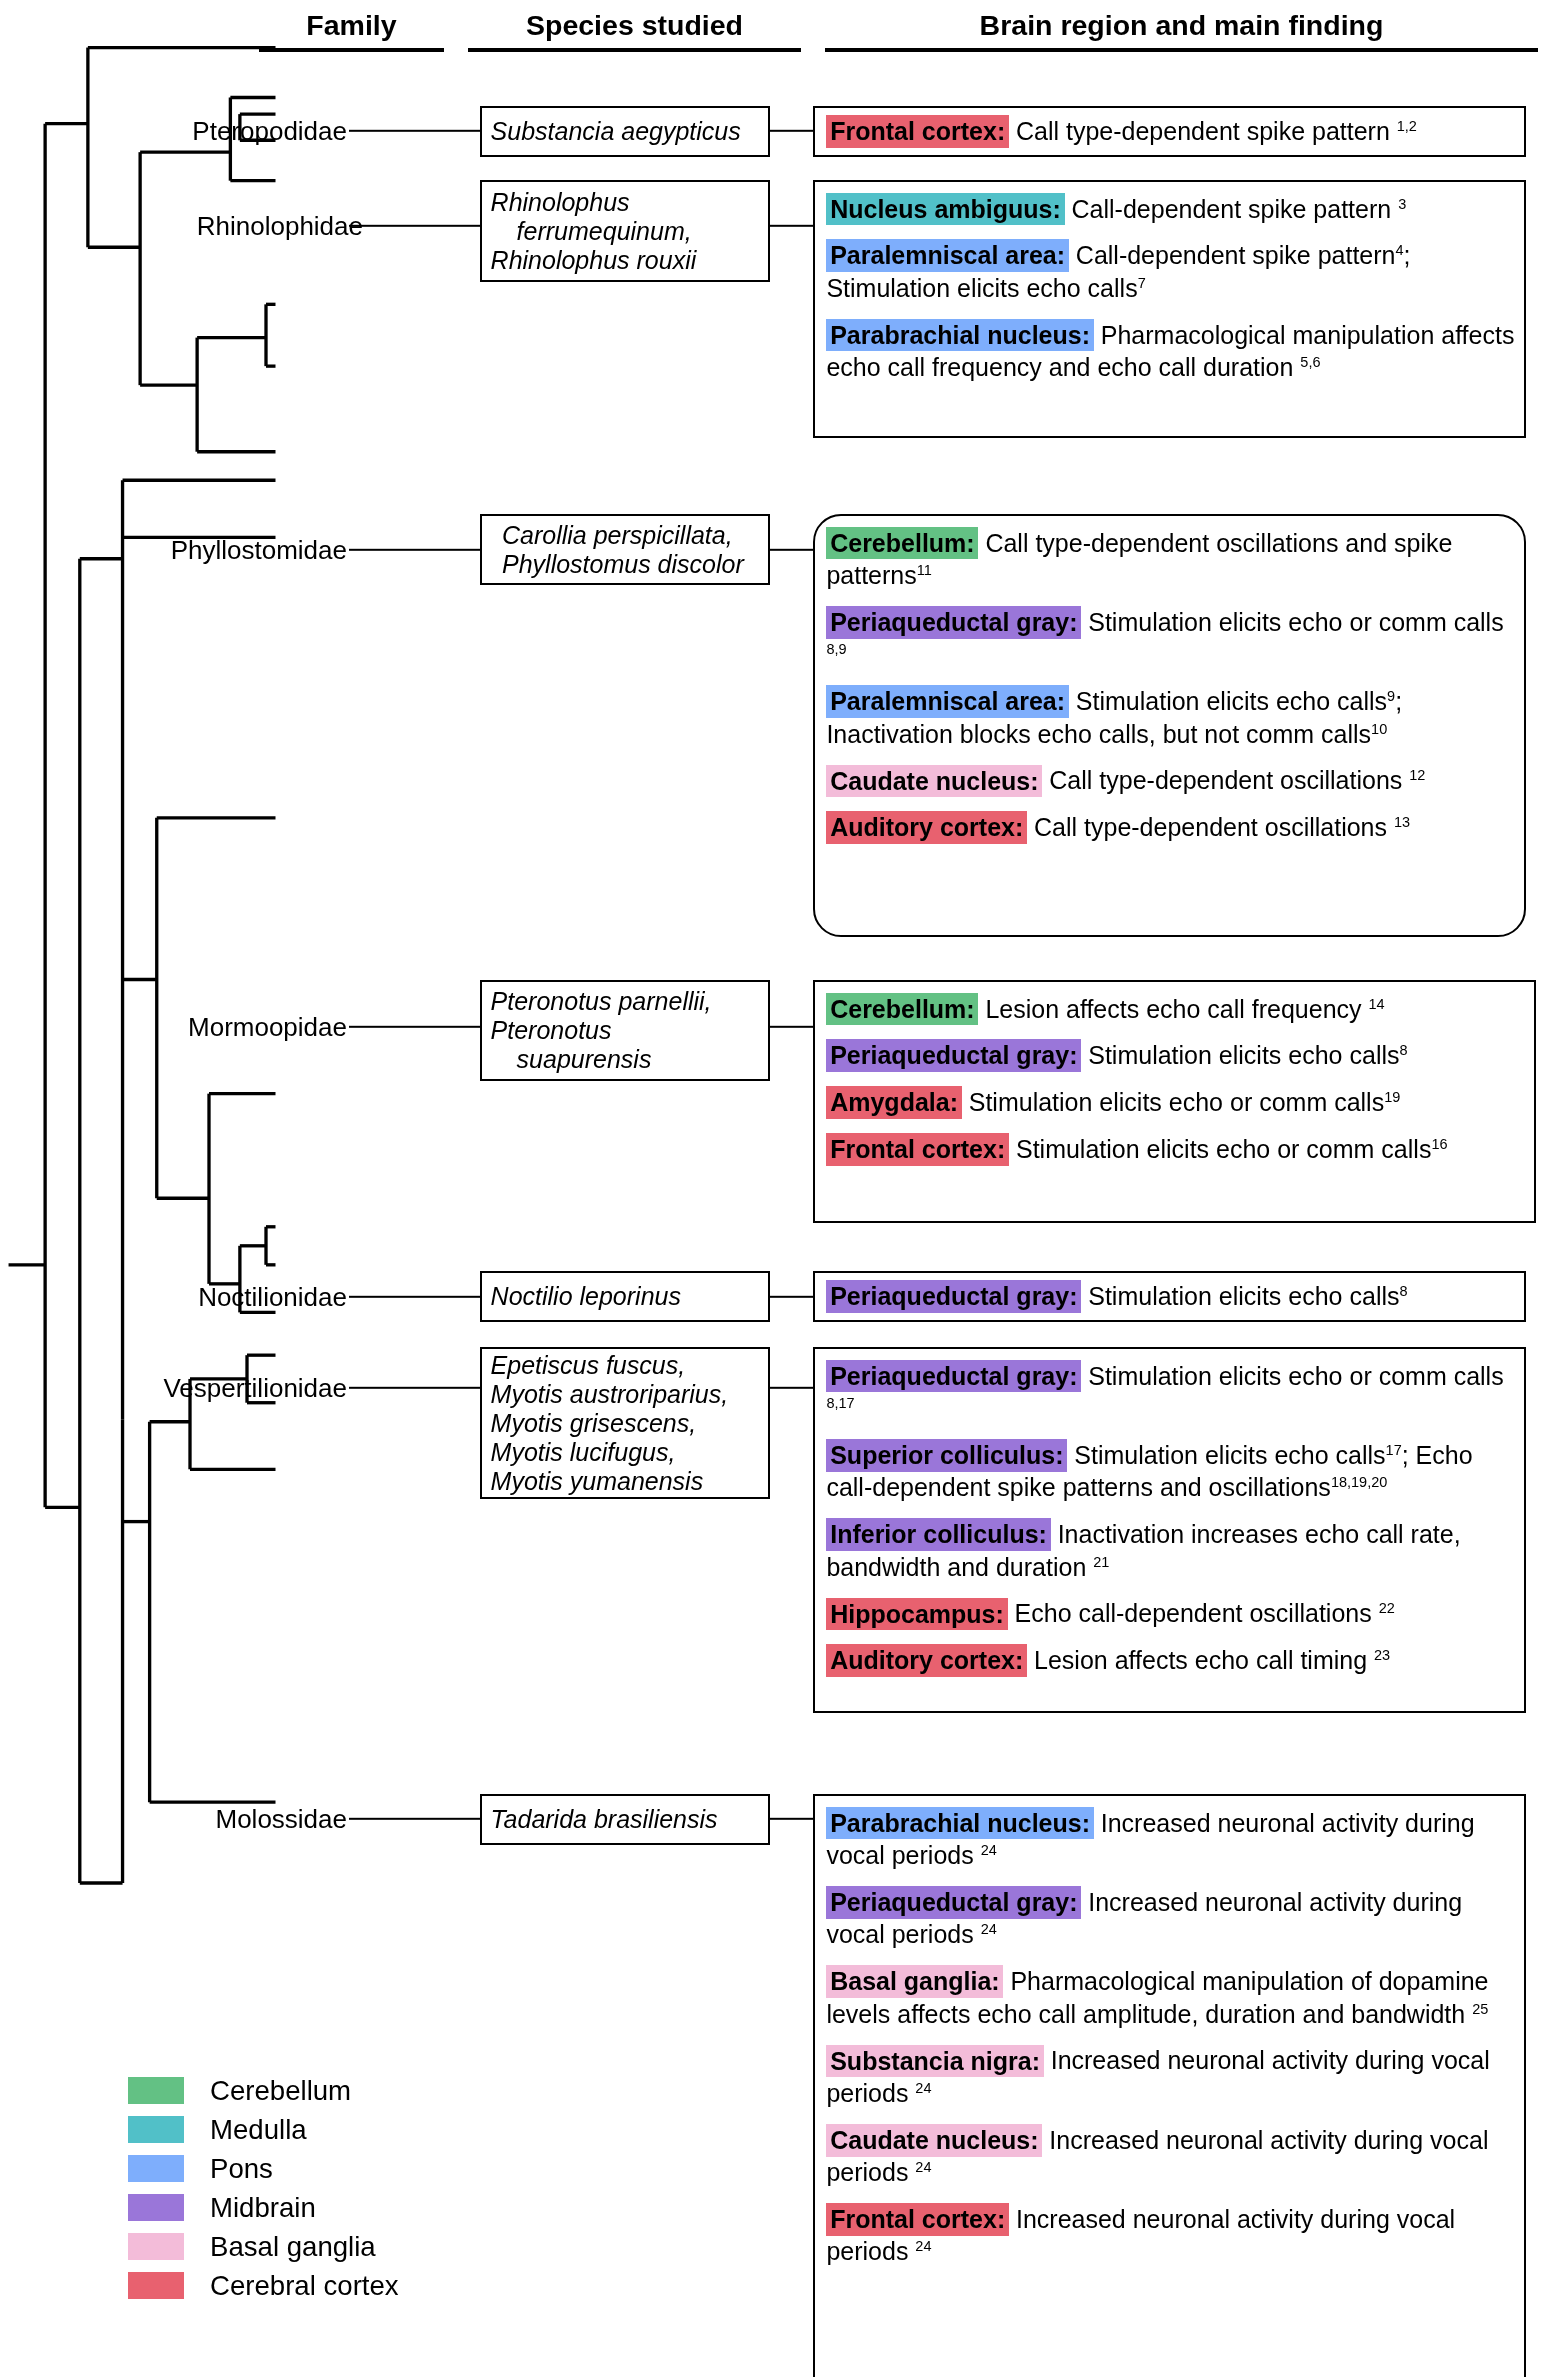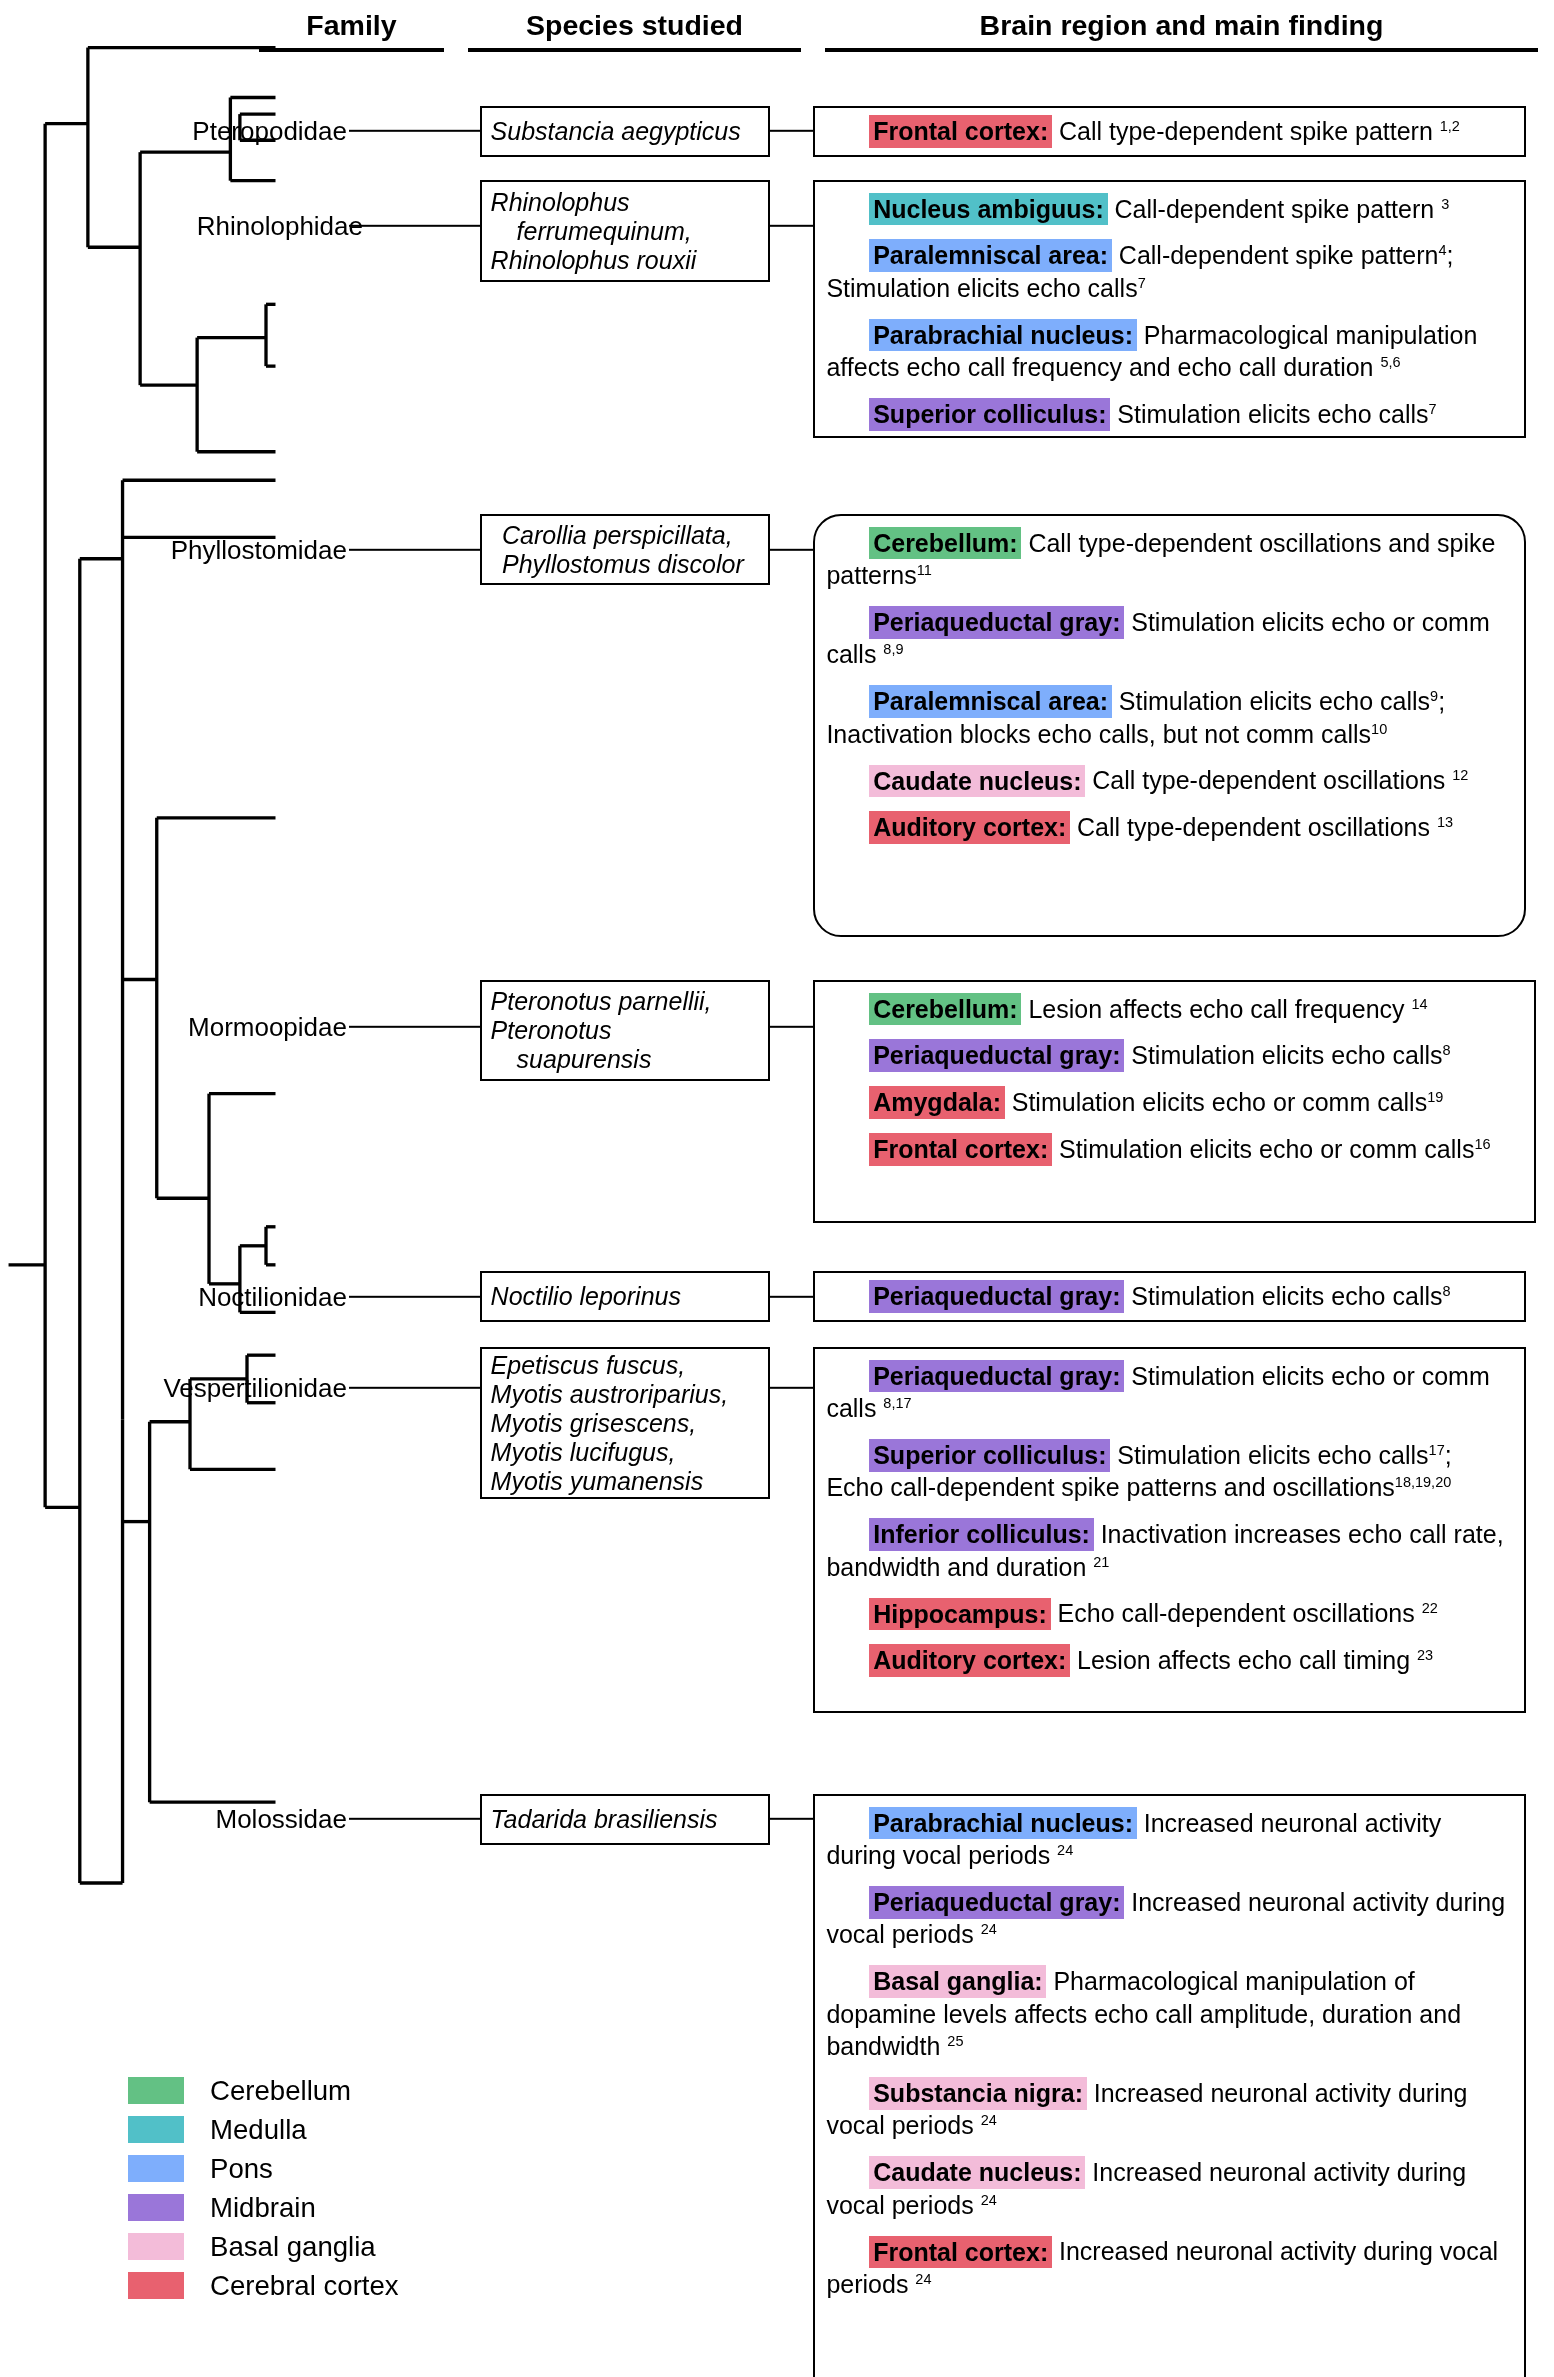--- a/index.html
+++ b/index.html
@@ -79,21 +79,20 @@
     font-size: 25px;
     line-height: 1.30;
     margin-bottom: 14.3px;
   }
   .finding:last-child { margin-bottom: 0; }
   .region {
     font-weight: bold;
     padding: 1.9px 3.8px 2.9px 3.8px;
     display: inline;
     box-decoration-break: clone;
-    margin-left: 43px;
     -webkit-box-decoration-break: clone;
   }
   .finding .txt { }
   sup { font-size: 0.58em; vertical-align: super; line-height: 0; }
 
   
   .c-cerebellum   { background: #63c184; }
   .c-medulla      { background: #51c0c8; }
   .c-pons         { background: #7eaefc; }
   .c-midbrain     { background: #9a76d9; }
@@ -250,21 +249,20 @@
 </div>
 
 <div class="finding-box" id="fb-0" style="left:813px; top:106px; width:713px; height:51px; padding-top:6.7px;">
     <div class="finding"><span class="region c-cortex">Frontal cortex:</span><span class="txt"> Call type-dependent spike pattern </span><sup>1,2</sup></div>
   </div>
 
 <div class="finding-box" id="fb-1" style="left:813px; top:180px; width:713px; height:258px;">
     <div class="finding"><span class="region c-medulla">Nucleus ambiguus:</span><span class="txt"> Call-dependent spike pattern </span><sup>3</sup></div>
     <div class="finding"><span class="region c-pons">Paralemniscal area:</span><span class="txt"> Call-dependent spike pattern</span><sup>4</sup><span class="txt">; Stimulation elicits echo calls</span><sup>7</sup></div>
     <div class="finding"><span class="region c-pons">Parabrachial nucleus:</span><span class="txt"> Pharmacological manipulation affects echo call frequency and echo call duration </span><sup>5,6</sup></div>
-    <div class="finding"><span class="region c-midbrain">Superior colliculus:</span><span class="txt"> Stimulation elicits echo calls</span><sup>7</sup></div>
   </div>
 
 <div class="finding-box" id="fb-2" style="left:813px; top:514px; width:713px; height:423px;border-radius:28px;">
     <div class="finding"><span class="region c-cerebellum">Cerebellum:</span><span class="txt"> Call type-dependent oscillations and spike patterns</span><sup>11</sup></div>
     <div class="finding"><span class="region c-midbrain">Periaqueductal gray:</span><span class="txt"> Stimulation elicits echo or comm calls </span><sup>8,9</sup></div>
     <div class="finding"><span class="region c-pons">Paralemniscal area:</span><span class="txt"> Stimulation elicits echo calls</span><sup>9</sup><span class="txt">; Inactivation blocks echo calls, but not comm calls</span><sup>10</sup></div>
     <div class="finding"><span class="region c-basalganglia">Caudate nucleus:</span><span class="txt">  Call type-dependent oscillations </span><sup>12</sup></div>
     <div class="finding"><span class="region c-cortex">Auditory cortex:</span><span class="txt"> Call type-dependent oscillations </span><sup>13</sup></div>
   </div>
 

